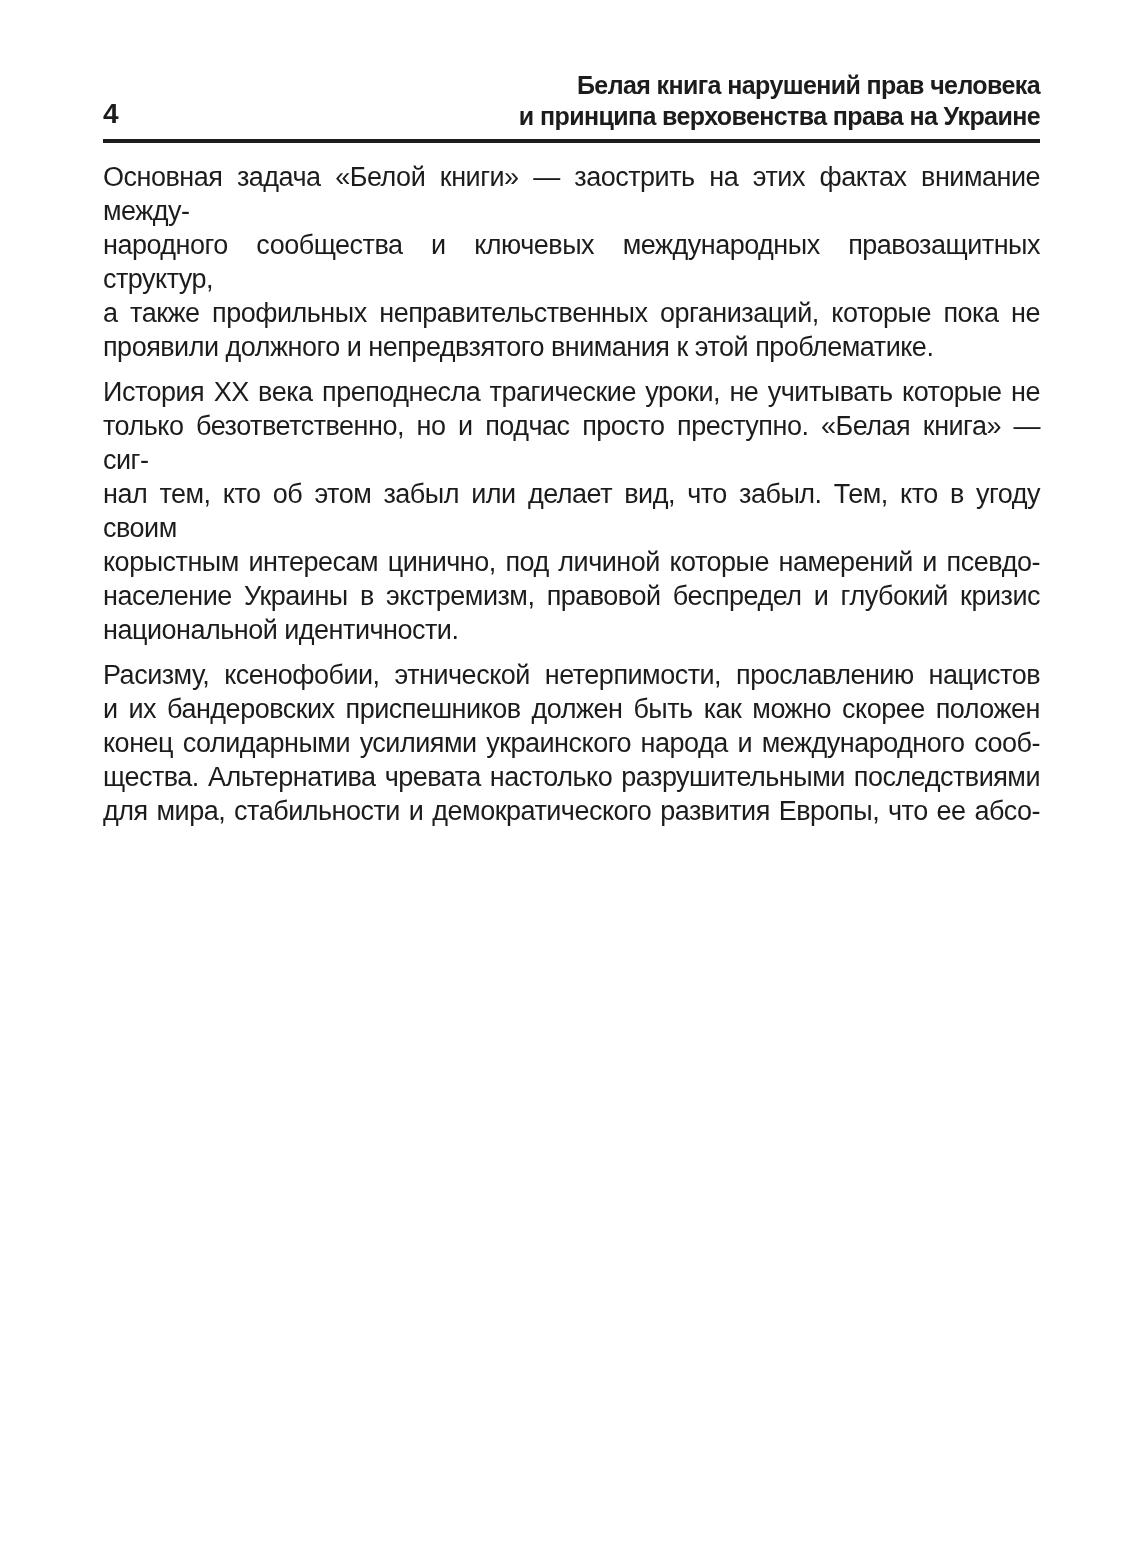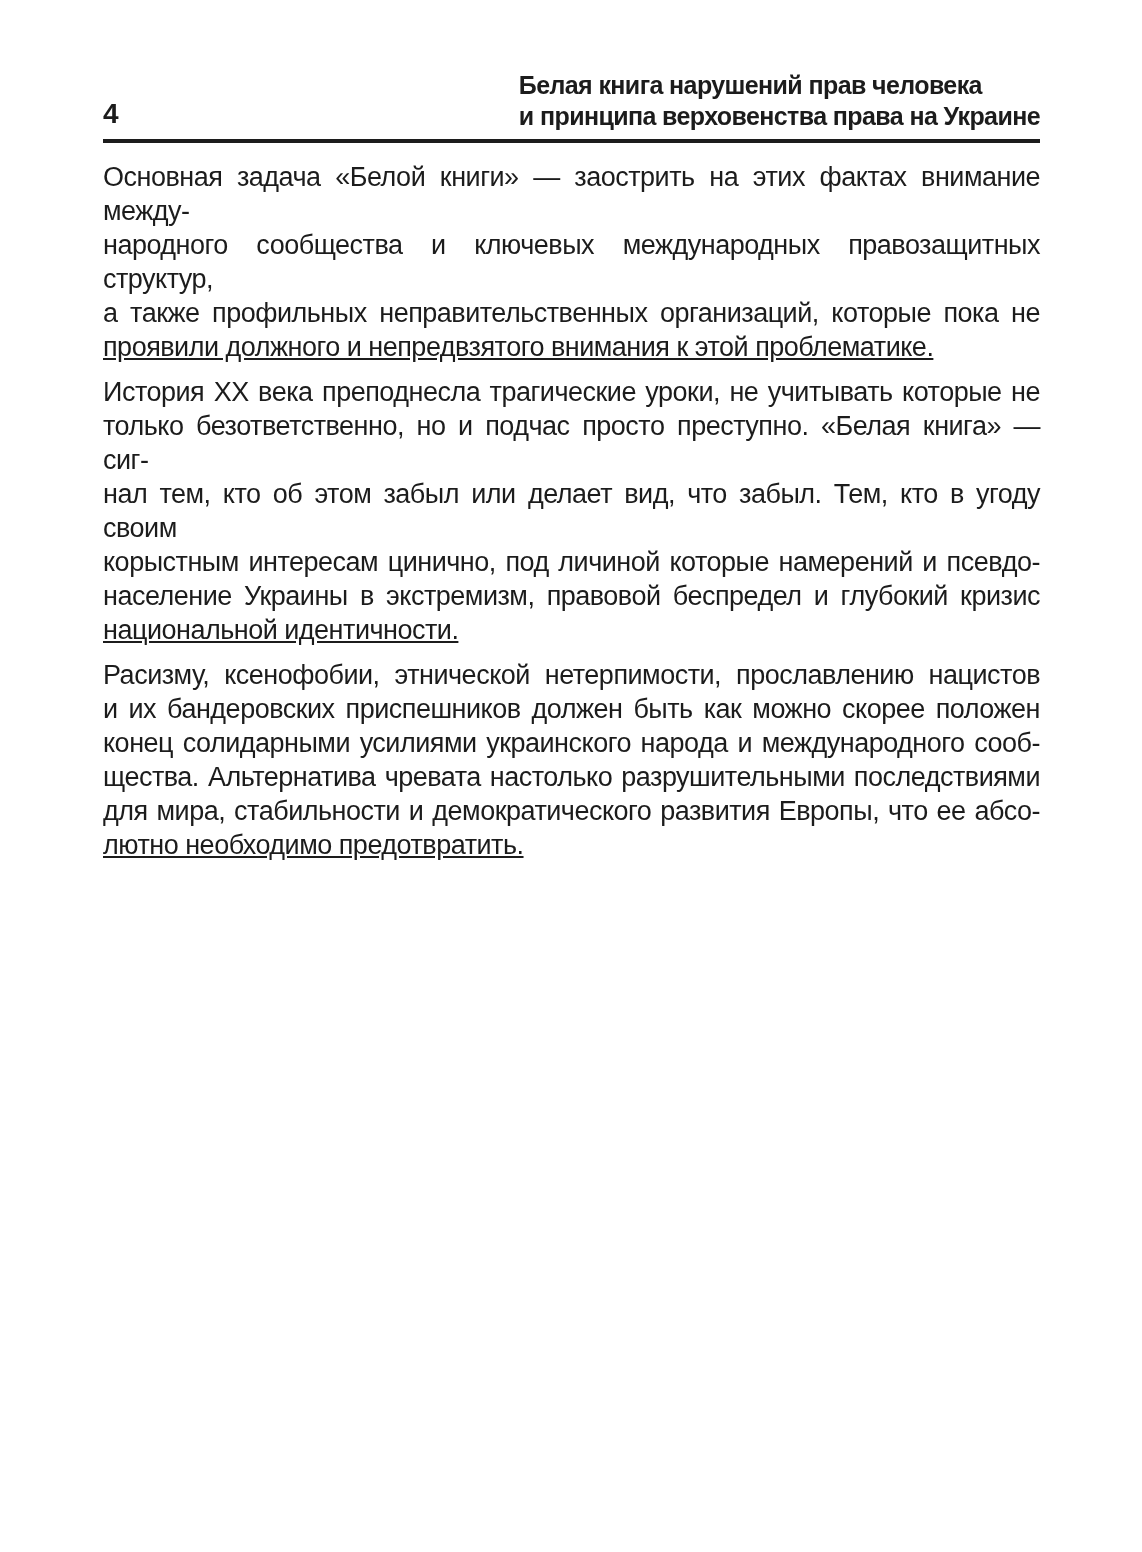--- a/index.html
+++ b/index.html
@@ -24,21 +24,21 @@
     align-items: flex-end;
   }
   .page-number {
     font-size: 28px;
     font-weight: bold;
     line-height: 1;
     padding-bottom: 4px;
     letter-spacing: -0.3px;
   }
   .header-title {
-    text-align: left;
+    text-align: right;
     font-size: 25px;
     font-weight: bold;
     line-height: 31px;
     letter-spacing: -0.6px;
   }
   .header-rule {
     height: 4px;
     background: #1c1c1c;
     margin-top: 7px;
     margin-bottom: 17px;
@@ -52,21 +52,20 @@
   }
   .p-line {
     line-height: 34px;
     text-align: justify;
     text-align-last: justify;
     white-space: normal;
   }
   .p-line.last {
     text-align: center;
     text-align-last: left;
-    text-decoration: underline;
   }
 </style>
 </head>
 <body>
 
 <div class="page">
 
   <header class="page-header">
     <div class="page-number">4</div>
     <div class="header-title">
@@ -91,17 +90,16 @@
         <div class="p-line">корыстным интересам цинично, под личиной которые намерений и псевдо-</div>
         <div class="p-line">население Украины в экстремизм, правовой беспредел и глубокий кризис</div>
         <div class="p-line last">национальной идентичности.</div>
       </div>
       <div class="paragraph">
         <div class="p-line">Расизму, ксенофобии, этнической нетерпимости, прославлению нацистов</div>
         <div class="p-line">и их бандеровских приспешников должен быть как можно скорее положен</div>
         <div class="p-line">конец солидарными усилиями украинского народа и международного сооб-</div>
         <div class="p-line">щества. Альтернатива чревата настолько разрушительными последствиями</div>
         <div class="p-line">для мира, стабильности и демократического развития Европы, что ее абсо-</div>
-        <div class="p-line last">лютно необходимо предотвратить.</div>
       </div>
     </main>
 
 </div>
 
 </body></html>

